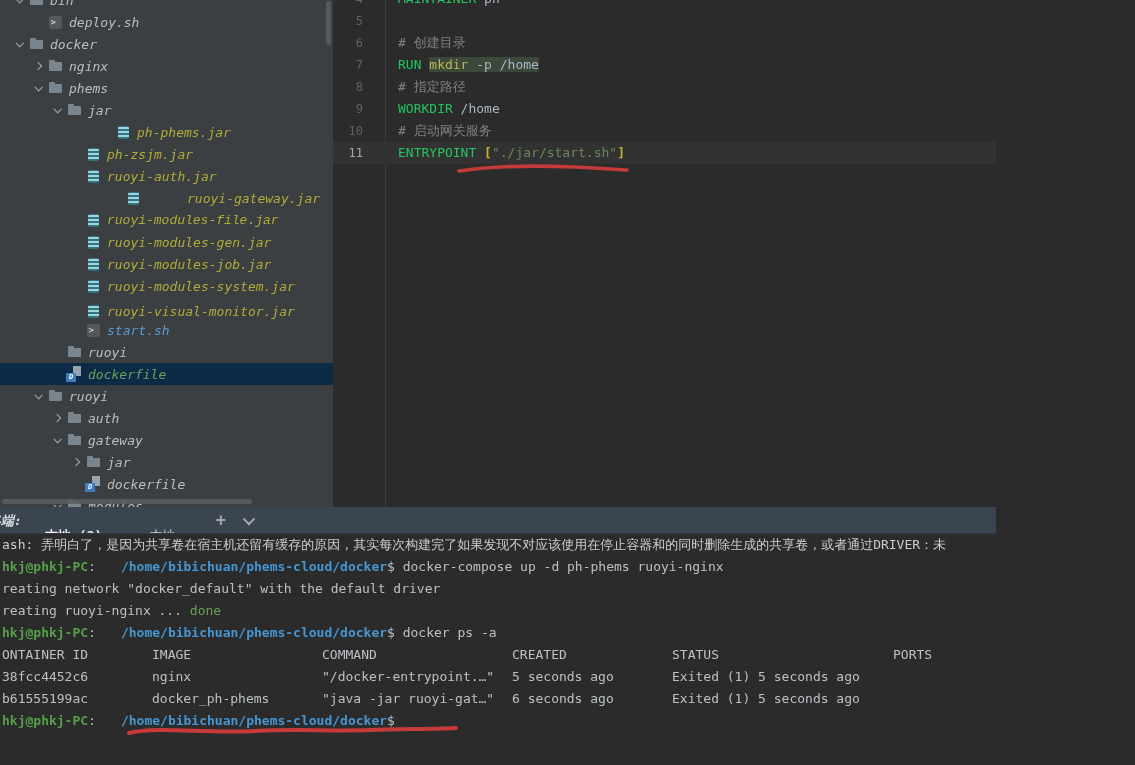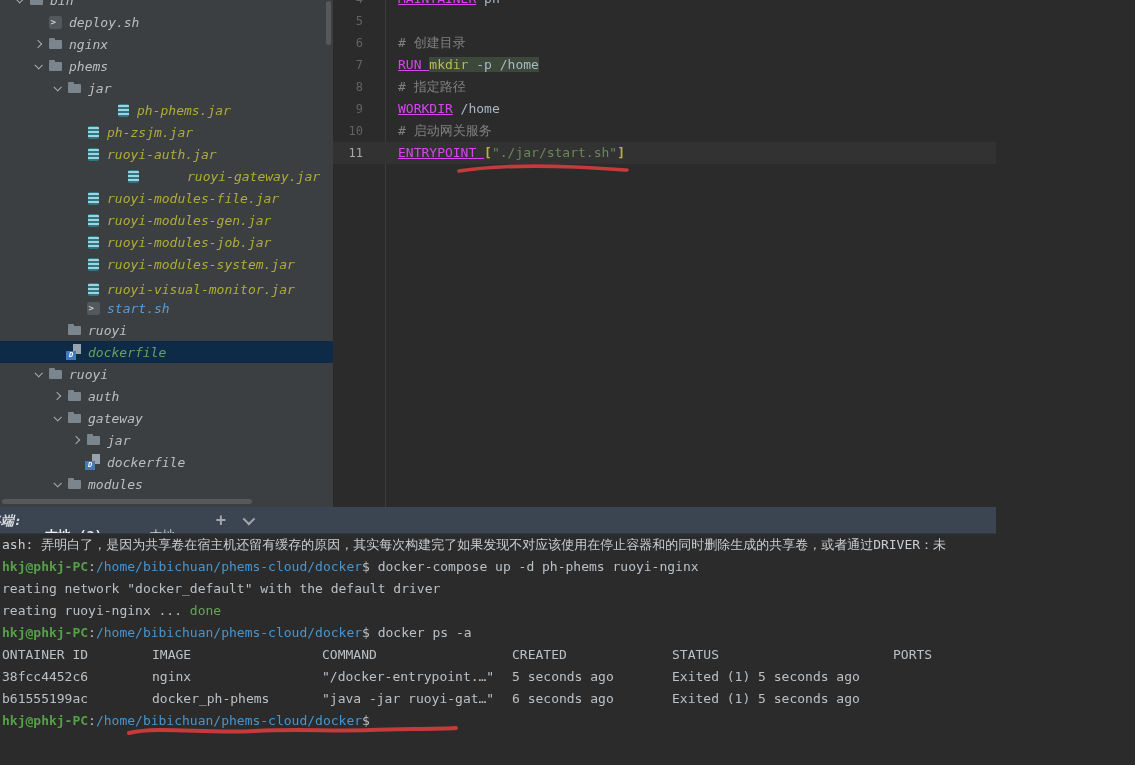--- a/index.html
+++ b/index.html
@@ -31,21 +31,21 @@
 
   
   #editor-panel{position:absolute;left:333px;top:0;width:802px;height:507px;background:#2B2B2B;overflow:hidden;}
   #gutter-divider{position:absolute;left:52px;top:0;bottom:0;width:1px;background:#3A3C3E;}
   #ed-lines{position:absolute;left:0;top:-12px;right:0;}
   .ed-row{position:relative;height:22px;line-height:22px;font-size:13px;white-space:pre;}
   .ed-row.cur{background:#323232;}
   .gut{position:absolute;left:0;width:30px;text-align:right;color:#606366;font-size:12px;}
   .ed-row.cur .gut{color:#A9A9A9;}
   .ed-code{position:absolute;left:65px;}
-  .s-kw{color:#d946ef;text-decoration:underline;}
+  .s-kw{color:#22c55e;}
   .s-txt{color:#A9B7C6;}
   .s-cmt{color:#808080;}
   .s-str{color:#6A8759;}
   .s-brk{color:#BBB529;font-weight:bold;}
   .s-hlc{color:#BDB85C;background:#3C4839;}
   .s-hlt{color:#A9B7C6;background:#3C4839;}
 
   
   #terminal{position:absolute;left:0;top:507px;width:1135px;height:258px;background:#2B2B2B;}
   #tabbar{position:relative;height:27px;background:#3A4551;overflow:hidden;display:flex;align-items:center;padding-left:36px;box-sizing:border-box;border-bottom:1px solid #313A44;}
@@ -56,21 +56,21 @@
   .tab .x{color:#7E858D;font-size:12px;line-height:12px;}
   .tab.active::after{content:"";position:absolute;left:2px;right:2px;bottom:0;height:3px;background:#4683C4;border-radius:2px;}
   #tab-plus{margin:0 8px 0 16px;color:#A0A6AC;font-size:17px;font-weight:bold;line-height:27px;}
   #tab-dd{width:18px;height:18px;display:flex;align-items:center;justify-content:center;margin-left:4px;}
   #tab-dd i{display:block;width:7px;height:7px;border-right:2px solid #A0A6AC;border-bottom:2px solid #A0A6AC;transform:rotate(45deg) translateY(-2px);}
   #tbody{position:absolute;left:0;top:27px;right:0;bottom:0;overflow:hidden;}
   .t-row{position:relative;height:22px;line-height:22px;font-size:13px;white-space:pre;padding-left:2px;color:#BBC0C5;}
   .t-def{color:#BBC0C5;}
   .t-cjk{color:#C9CDD1;}
   .t-user{color:#55A049;font-weight:bold;}
-  .t-path{color:#4796D1;font-weight:normal;}
+  .t-path{color:#4796D1;font-weight:bold;margin-left:25px;}
   .t-ok{color:#68A357;}
   .t-cell{position:absolute;color:#BBC0C5;}
 
   
   #anno{position:absolute;left:0;top:0;width:1135px;height:765px;pointer-events:none;z-index:50;}
 </style>
 </head>
 <body>
 
 <div id="app">
@@ -86,20 +86,29 @@
           </span>
           <span class="lbl ">bin</span>
         </div>
         <div class="tree-row" style="padding-left: 29px;">
           <span class="chev none"></span>
           <span class="ico ico-shell">
             <b>&gt;</b>
           </span>
           <span class="lbl ">deploy.sh</span>
         </div>
+        <div class="tree-row" style="padding-left: 10px;">
+          <span class="chev down">
+            <i></i>
+          </span>
+          <span class="ico ico-folder">
+            <b></b>
+          </span>
+          <span class="lbl ">docker</span>
+        </div>
         <div class="tree-row" style="padding-left: 29px;">
           <span class="chev right">
             <i></i>
           </span>
           <span class="ico ico-folder">
             <b></b>
           </span>
           <span class="lbl ">nginx</span>
         </div>
         <div class="tree-row" style="padding-left: 29px;">
@@ -141,21 +150,21 @@
           </span>
           <span class="lbl jar">ruoyi-auth.jar</span>
         </div>
         <div class="tree-row" style="padding-left: 67px; gap: 40px;">
           <span class="chev none"></span>
           <span class="ico ico-jar">
             <b></b>
           </span>
           <span class="lbl jar">ruoyi-gateway.jar</span>
         </div>
-        <div class="tree-row" style="padding-left: 67px;">
+        <div class="tree-row" style="padding-left: 67px; font-family: Liberation Mono, monospace;">
           <span class="chev none"></span>
           <span class="ico ico-jar">
             <b></b>
           </span>
           <span class="lbl jar">ruoyi-modules-file.jar</span>
         </div>
         <div class="tree-row" style="padding-left: 67px;">
           <span class="chev none"></span>
           <span class="ico ico-jar">
             <b></b>

